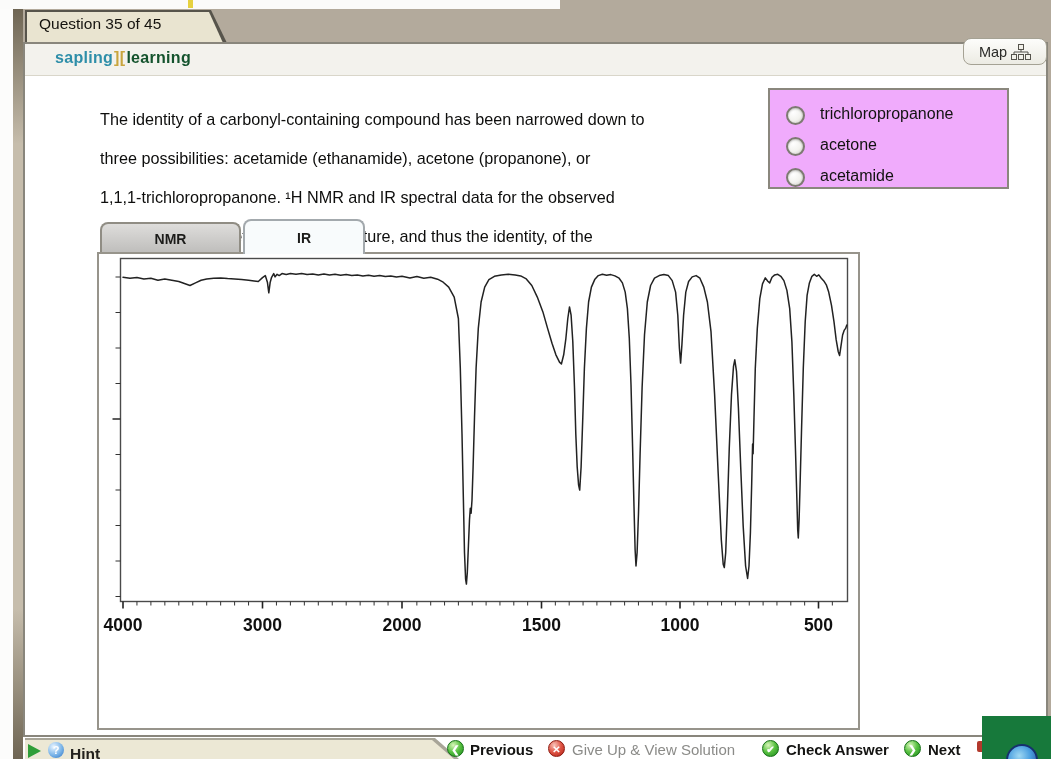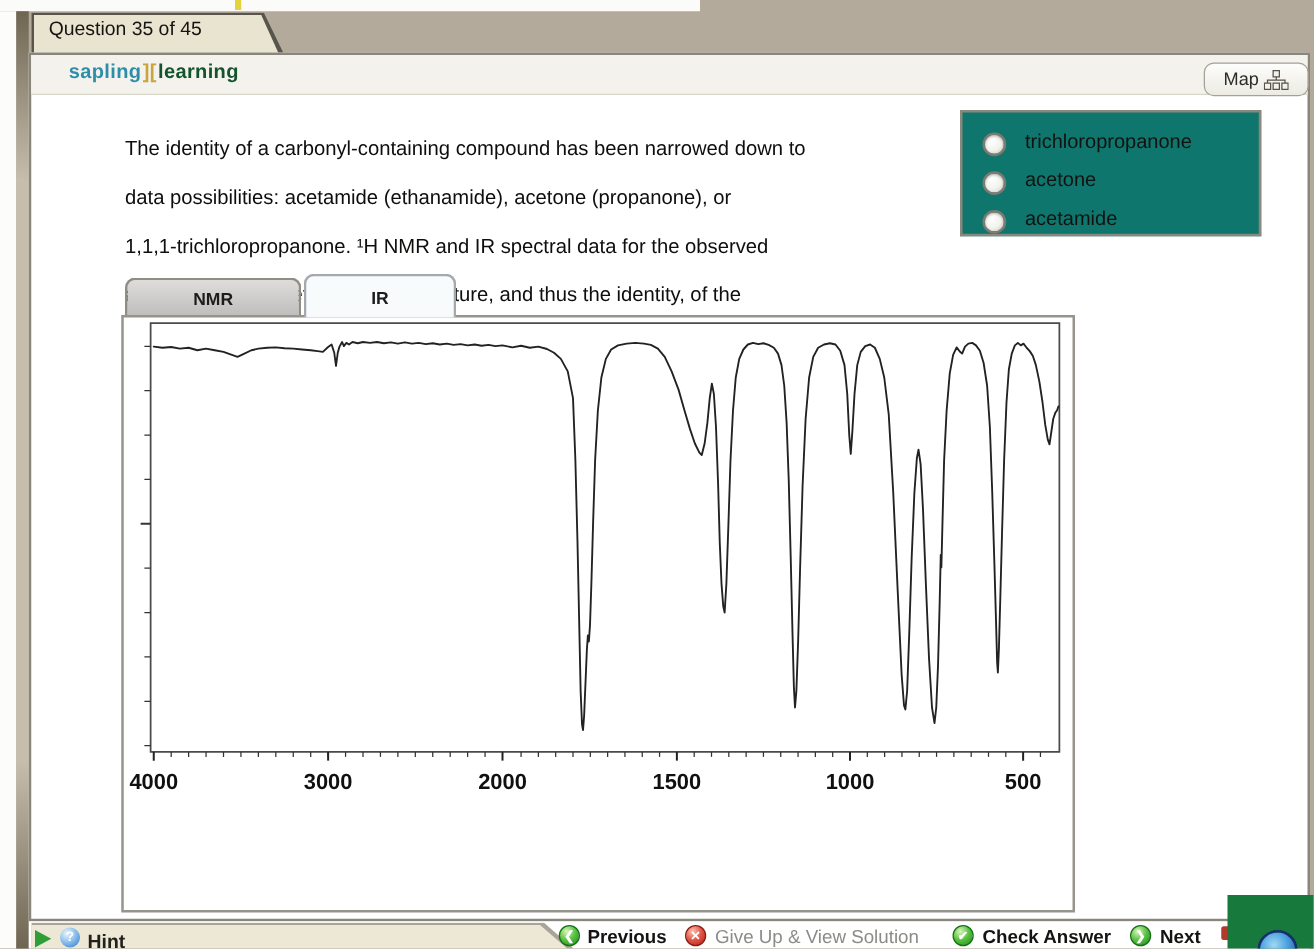--- a/index.html
+++ b/index.html
@@ -23,30 +23,30 @@
 
   
   #window{left:23px;top:42px;width:1025px;height:695px;background:#ffffff;border:2px solid #89867c;box-sizing:border-box;}
   #logo-strip{left:25px;top:44px;width:1021px;height:31px;background:#f3f2ed;border-bottom:1px solid #d9d6ca;}
   #logo{left:55px;top:49px;font-size:16px;letter-spacing:0.3px;}
   #logo .p1{color:#2e8ea9;font-weight:600;}
   #logo .tree{color:#c9a53e;font-weight:700;margin:0 1px;}
   #logo .p2{color:#14532d;font-weight:600;}
 
   
-  #map-btn{left:963px;top:50px;width:84px;height:27px;border:1.5px solid #a5a294;border-radius:8px;
+  #map-btn{left:963px;top:38px;width:84px;height:27px;border:1.5px solid #a5a294;border-radius:8px;
     background:linear-gradient(#fdfdfb,#ecebe3);box-sizing:border-box;display:flex;align-items:center;justify-content:center;gap:4px;}
   #map-btn .lbl{font-size:14.5px;color:#2b2b28;}
 
   
   #question{left:100px;top:90px;width:660px;font-size:16.2px;line-height:19.5px;color:#0e0e0d;white-space:pre-line;}
   #question .qline{height:19.5px;}
 
   
-  #choices{left:768px;top:88px;width:241px;height:101px;background:#0f766e;border:2px solid #8a877d;box-sizing:border-box;}
+  #choices{left:768px;top:88px;width:241px;height:101px;background:#f0abfc;border:2px solid #8a877d;box-sizing:border-box;}
   .choice-row{position:absolute;left:0;width:100%;height:31px;}
   .radio{position:absolute;left:16px;top:6px;width:15px;height:15px;border:2px solid #7d7a72;border-radius:50%;
     background:radial-gradient(circle at 35% 30%, #ffffff 0%, #f2f2ee 55%, #c9c9c2 100%);box-shadow:inset 0 1px 2px rgba(0,0,0,0.25);}
   .choice-label{position:absolute;left:50px;top:5px;font-size:16px;color:#121210;}
 
   
   #tab-nmr{left:100px;top:222px;width:141px;height:32px;background:linear-gradient(#dedddb,#bdbcba);
     border:2px solid #908d84;border-bottom:none;border-radius:8px 8px 0 0;box-sizing:border-box;z-index:1;
     display:flex;align-items:center;justify-content:center;font-size:14px;font-weight:bold;color:#1c1c1a;}
   #tab-ir{left:243px;top:219px;width:122px;height:35px;background:#f8fbfc;
@@ -105,21 +105,21 @@
       <rect x="7.5" y="0.5" width="5" height="5" fill="#f2f1ea" stroke="#55534c"></rect>
       <path d="M10 5.5 V8 M3 10.5 V8 H17 V10.5" fill="none" stroke="#55534c"></path>
       <rect x="0.5" y="10.5" width="5" height="5" fill="#f2f1ea" stroke="#55534c"></rect>
       <rect x="7.5" y="10.5" width="5" height="5" fill="#f2f1ea" stroke="#55534c"></rect>
       <rect x="14.5" y="10.5" width="5" height="5" fill="#f2f1ea" stroke="#55534c"></rect>
     </svg>
   </div>
 
   <div class="abs" id="question">
     <div class="qline">The identity of a carbonyl-containing compound has been narrowed down to</div>
-    <div class="qline">data possibilities: acetamide (ethanamide), acetone (propanone), or</div>
+    <div class="qline">three possibilities: acetamide (ethanamide), acetone (propanone), or</div>
     <div class="qline">1,1,1-trichloropropanone. ¹H NMR and IR spectral data for the observed</div>
     <div class="qline">are given below. Determine the structure, and thus the identity, of the</div>
     <div class="qline">compound that gives the observed data.</div>
   </div>
 
   <div class="abs" id="choices">
     <div class="choice-row" style="top:10px;">
       <span class="radio"></span>
       <span class="choice-label">trichloropropanone</span>
     </div>

